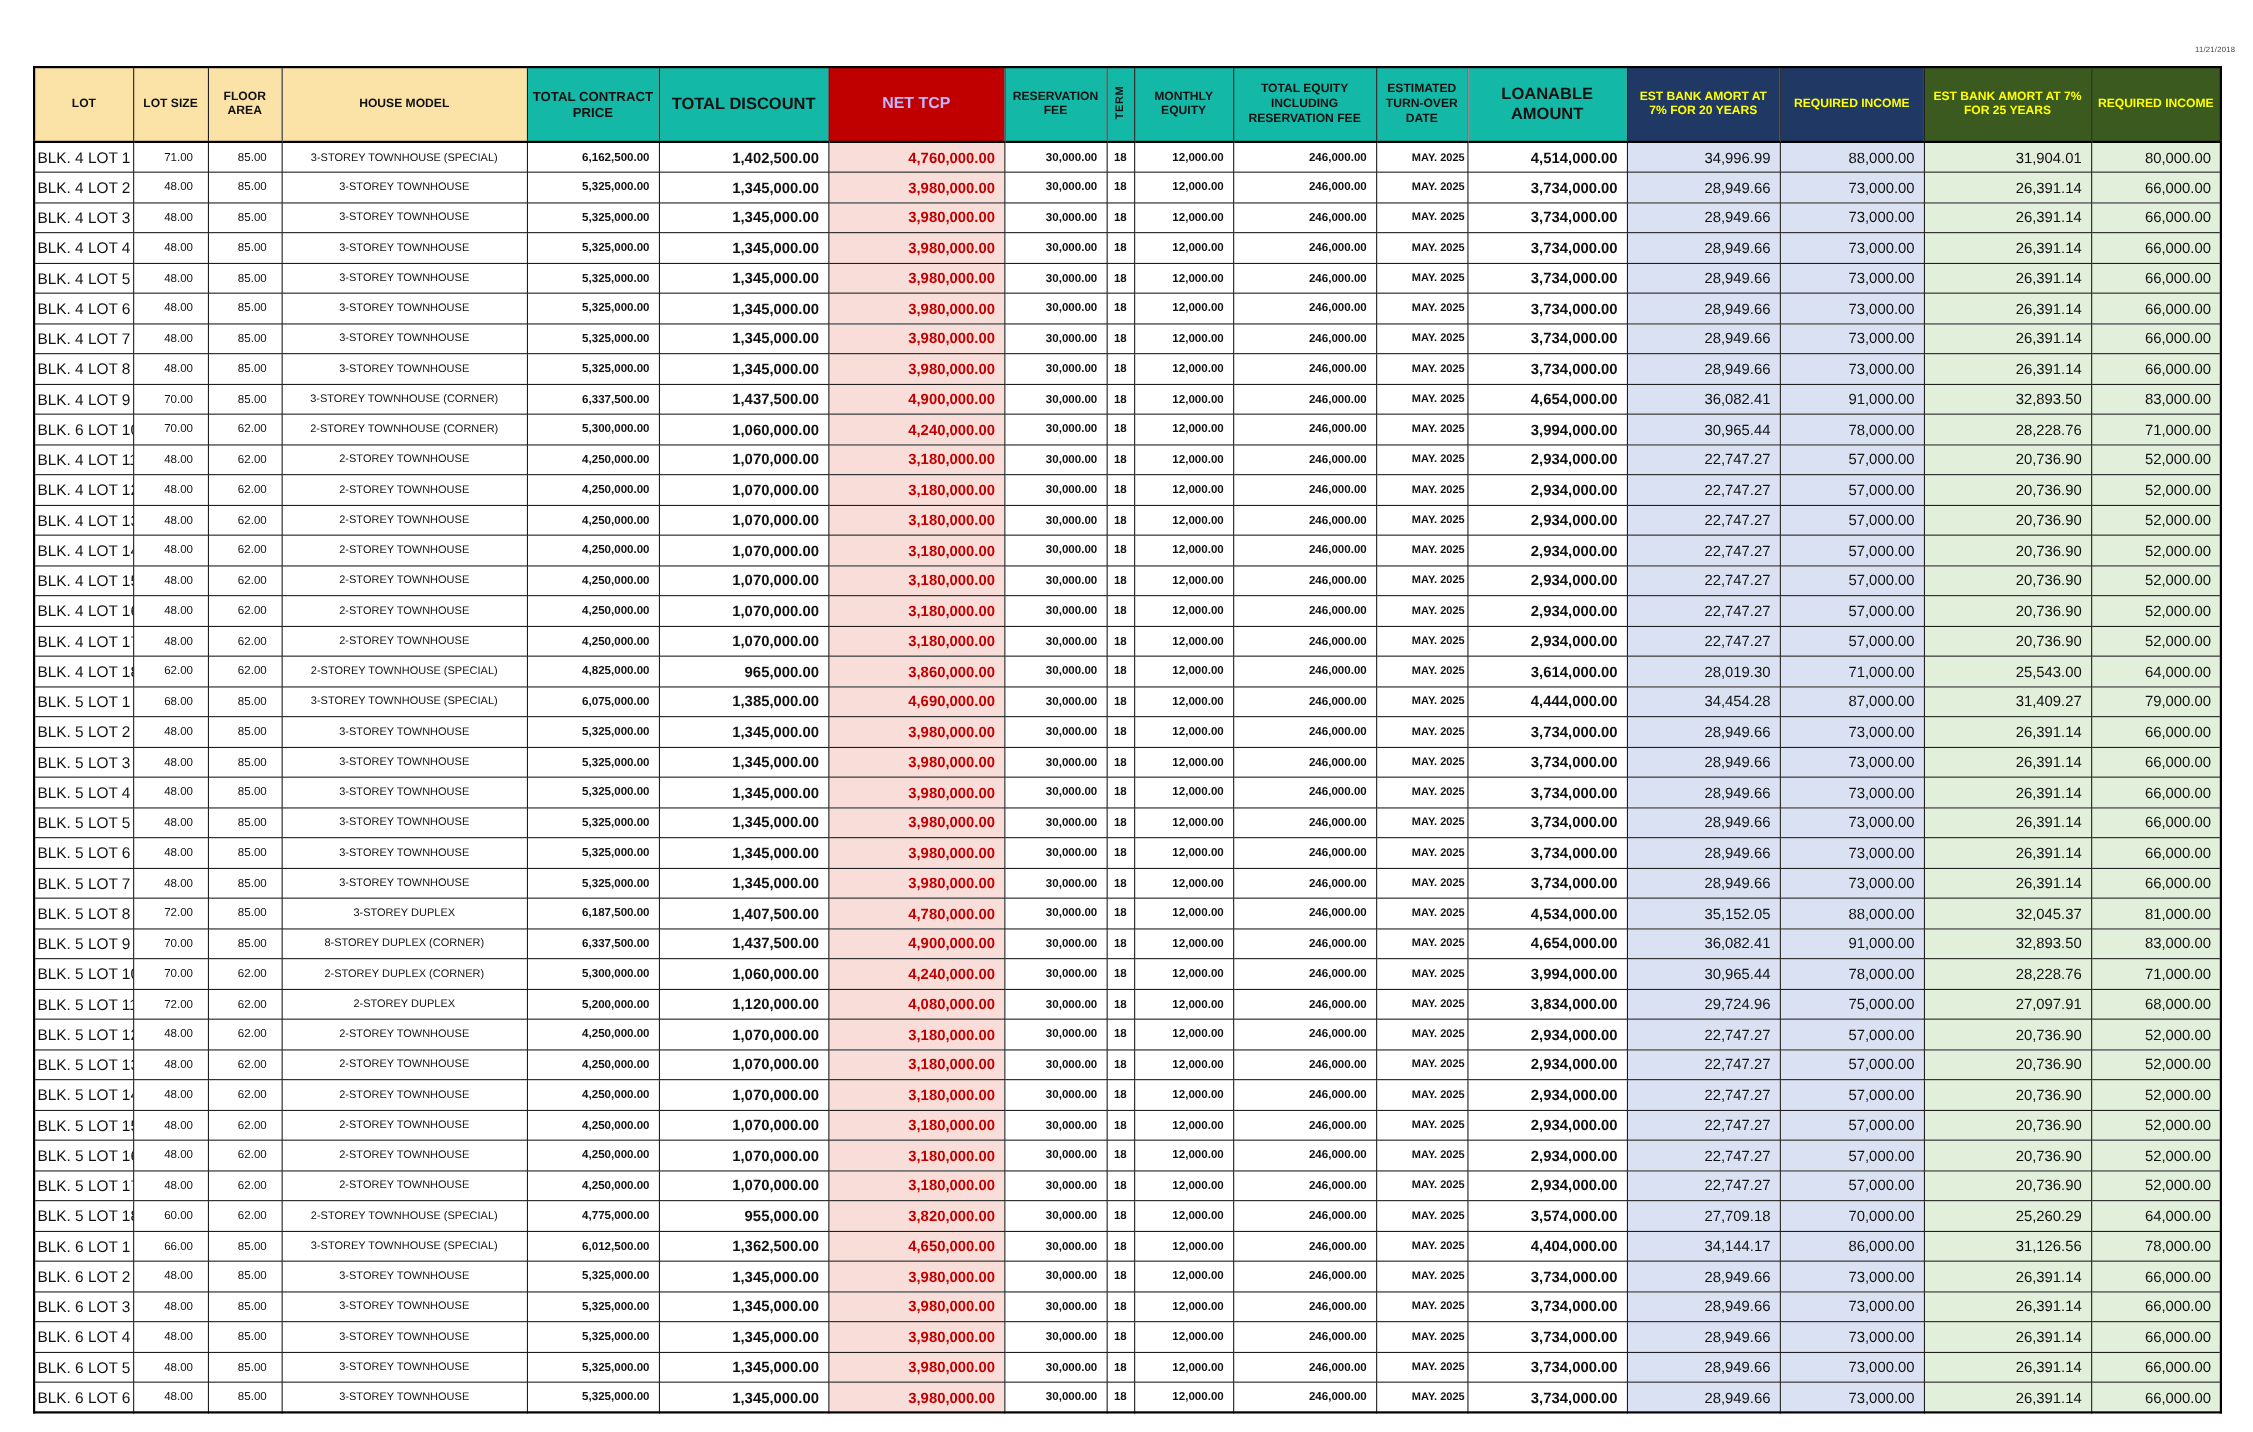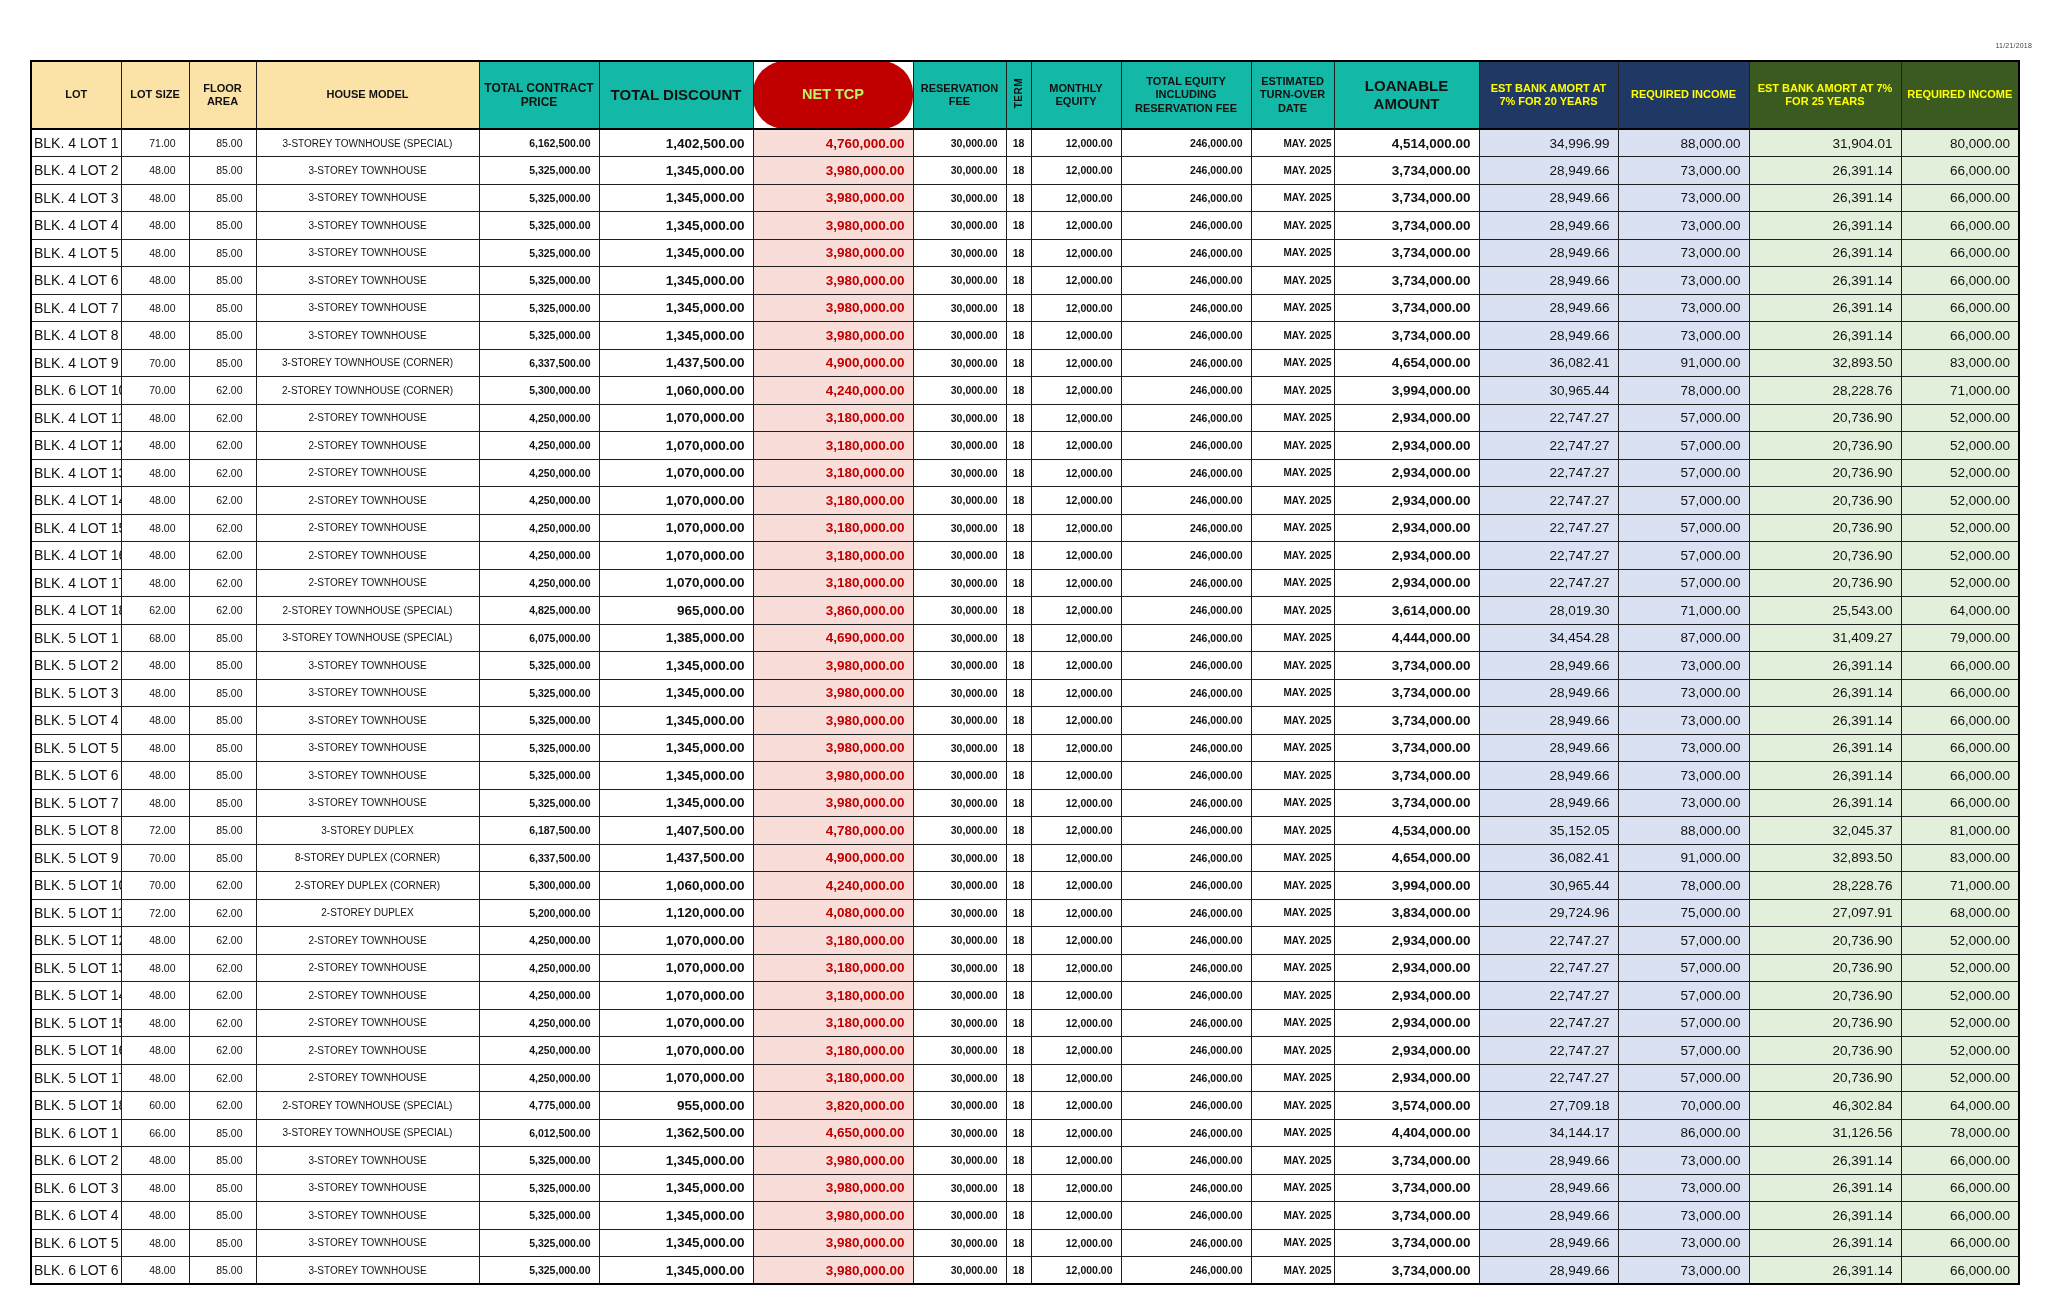--- a/index.html
+++ b/index.html
@@ -25,21 +25,21 @@
     vertical-align:middle;
   }
   thead tr{height:68px;}
   tbody tr{height:27.5px;}
   thead th{border-bottom:2px solid #000;}
   
   .h{background:#14b8a6;font-weight:700;font-size:11px;line-height:1.2;text-align:center;padding:2px 3px;white-space:normal;color:#111;}
   .h.tan{background:#FBE2A6;}
   .h.tcp{font-size:12px;}
   .h.big{font-size:15px;}
-  .h.red{background:#C00000;color:#bef264;font-size:14.5px;border-radius:32px;}
+  .h.red{background:#C00000;color:#c4b5fd;font-size:14.5px;}
   .h.navy{background:#1F3864;color:#FFFF00;font-size:11px;}
   .h.green{background:#3A5A1F;color:#FFFF00;font-size:11px;}
   .h.term{padding:0;}
   .h.term span{display:inline-block;writing-mode:vertical-rl;transform:rotate(180deg);font-size:10px;letter-spacing:.5px;}
   
   .d{background:#ffffff;font-size:10.5px;padding:0 2px;}
   .ctr{text-align:center;}
   .rgt{text-align:right;padding-right:8px;}
   .lotcell{font-size:14px;}
   .szcell{padding-right:13px;}
@@ -773,21 +773,21 @@
           <td class="d rgt big">955,000.00</td>
           <td class="d rgt big net">3,820,000.00</td>
           <td class="d rgt semi">30,000.00</td>
           <td class="d ctr semi">18</td>
           <td class="d rgt semi">12,000.00</td>
           <td class="d rgt semi">246,000.00</td>
           <td class="d ctr datecell">MAY. 2025</td>
           <td class="d rgt big">3,574,000.00</td>
           <td class="d rgt lg blue">27,709.18</td>
           <td class="d rgt lg blue">70,000.00</td>
-          <td class="d rgt lg grn">46,302.84</td>
+          <td class="d rgt lg grn">25,260.29</td>
           <td class="d rgt lg grn">64,000.00</td>
         </tr>
         <tr>
           <td class="d ctr lotcell">BLK. 6 LOT 1</td>
           <td class="d rgt szcell">66.00</td>
           <td class="d rgt szcell">85.00</td>
           <td class="d ctr modelcell">3-STOREY TOWNHOUSE (SPECIAL)</td>
           <td class="d rgt semi">6,012,500.00</td>
           <td class="d rgt big">1,362,500.00</td>
           <td class="d rgt big net">4,650,000.00</td>

